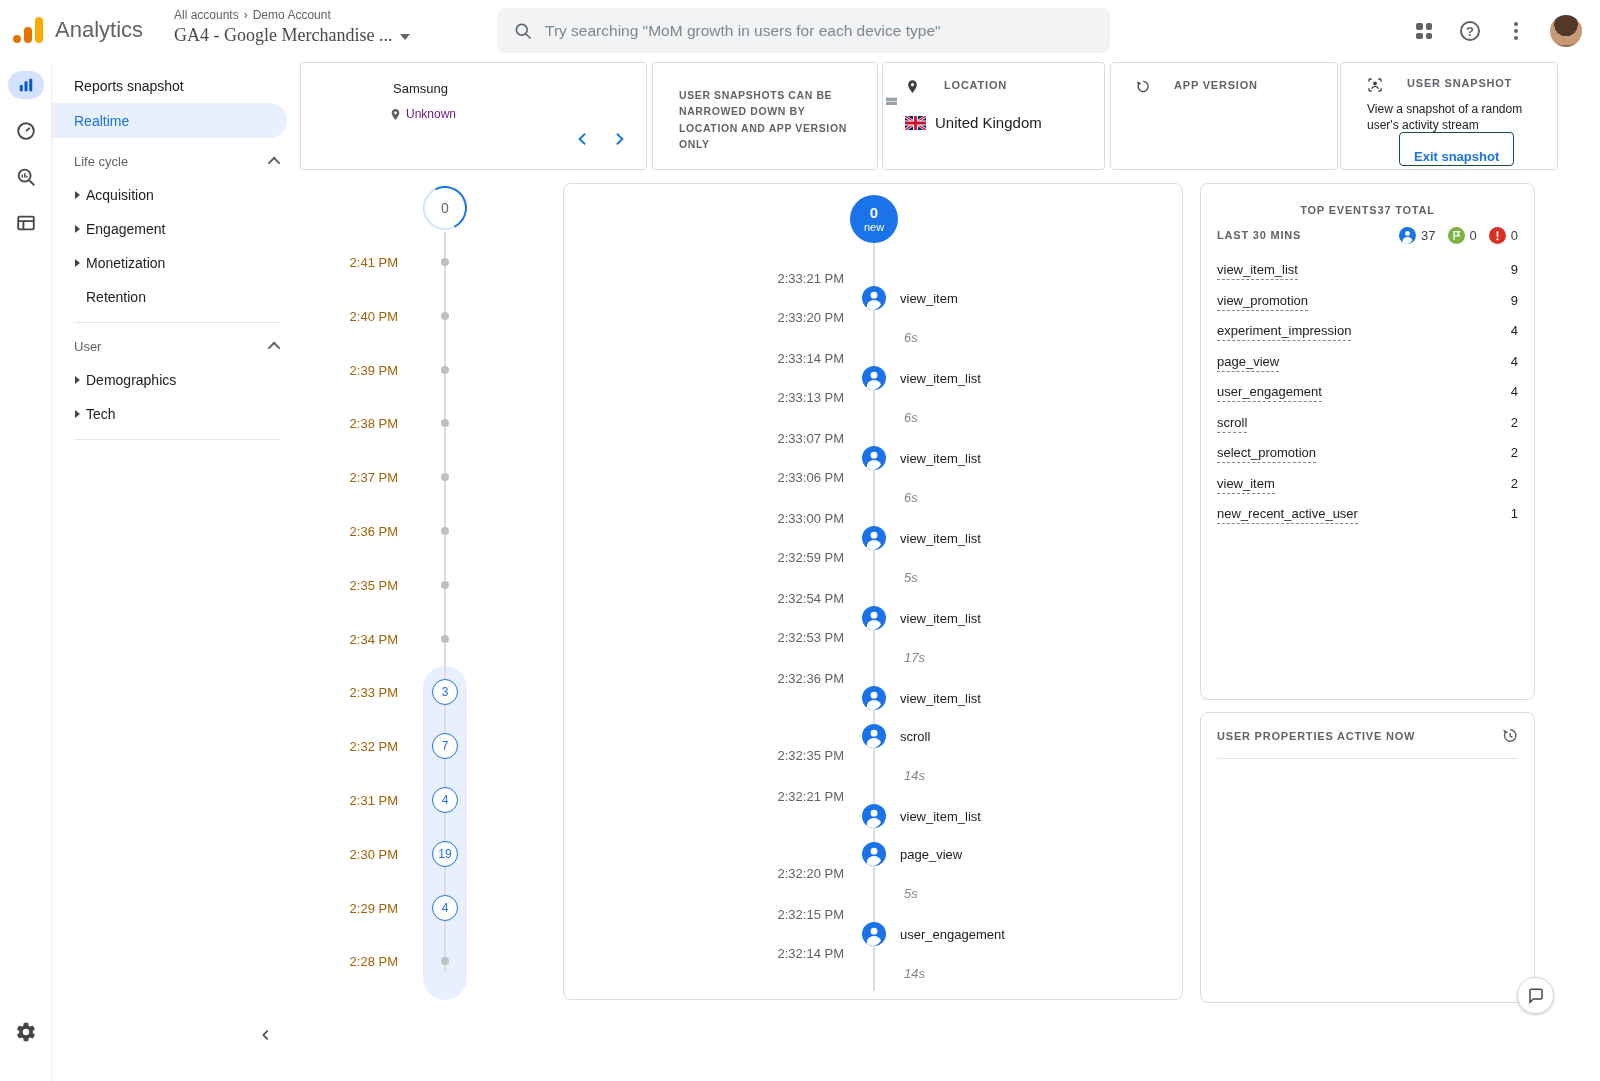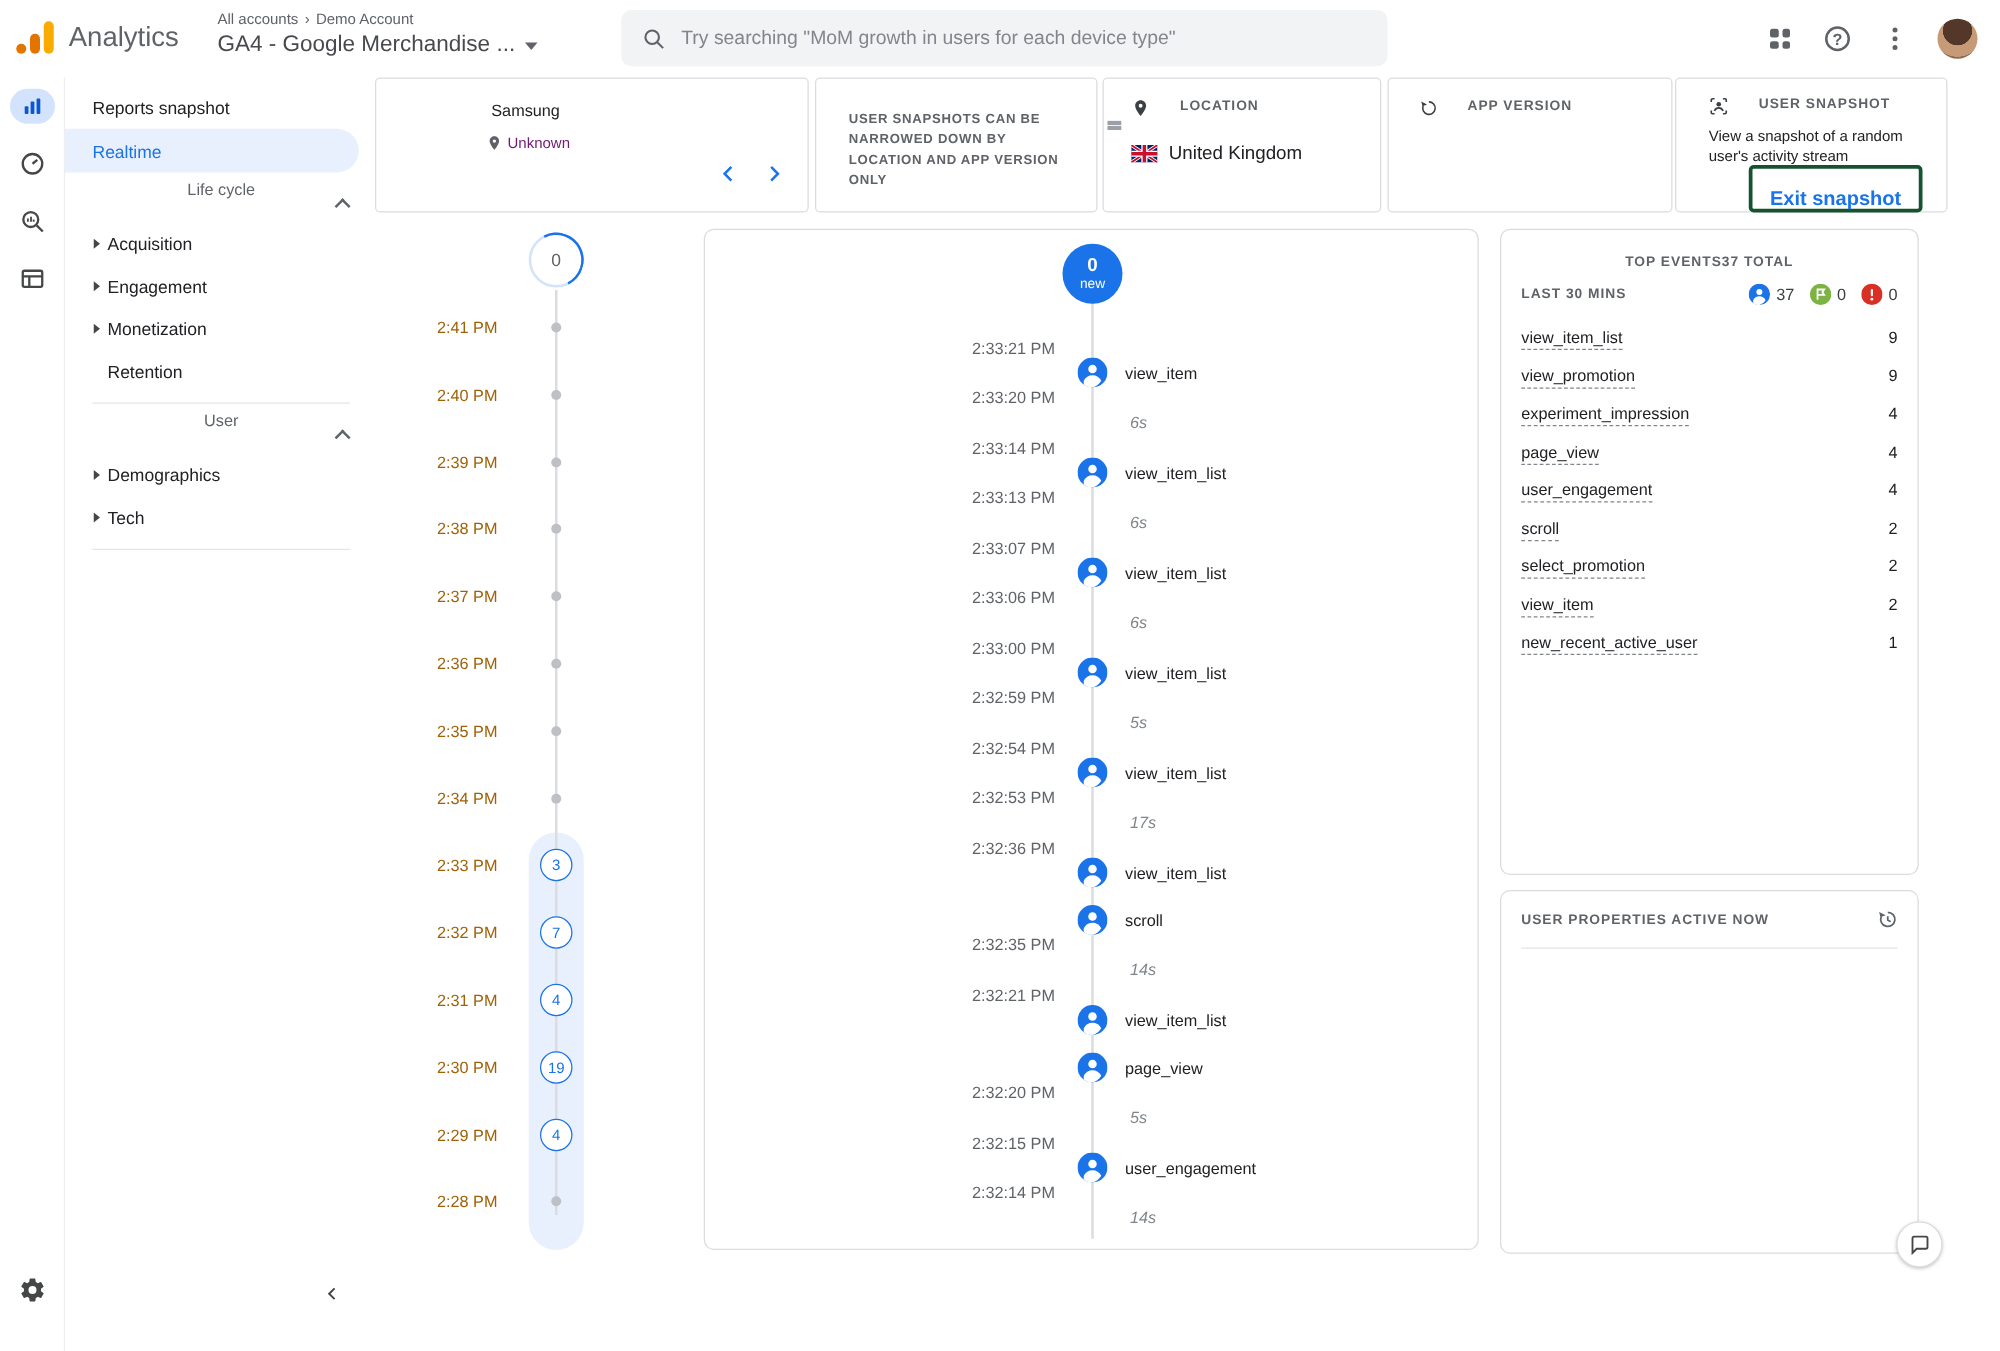--- a/index.html
+++ b/index.html
@@ -10,21 +10,21 @@
   .topbar { position:relative; height:62px; background:#fff; }
   .logo { position:absolute; left:14px; top:14px; display:flex; align-items:center; gap:9px; cursor:pointer; }
   .logo-mark { position:relative; width:32px; height:32px; }
   .logo-mark .lb1 { position:absolute; right:3px; top:3px; bottom:3px; width:8px; border-radius:4px; background:#f9ab00; }
   .logo-mark .lb2 { position:absolute; right:14px; bottom:3px; height:16px; width:8px; border-radius:4px; background:#e37400; }
   .logo-mark .lb3 { position:absolute; right:25px; bottom:3px; width:8px; height:8px; border-radius:50%; background:#e37400; }
   .logo-text { font-size:22px; color:#5f6368; }
   .account { position:absolute; left:174px; top:8px; cursor:pointer; }
   .breadcrumb { font-size:12px; color:#5f6368; display:flex; gap:5px; align-items:center; }
   .breadcrumb .sep { font-size:12px; color:#5f6368; }
-  .property { display:flex; align-items:center; gap:8px; margin-top:3px; }
+  .property { display:flex; align-items:center; gap:8px; margin-top:3px;font-family:Liberation Serif, serif; }
   .property-name { font-size:18px; color:#47494d; }
   .caret { width:0; height:0; border-left:5px solid transparent; border-right:5px solid transparent; border-top:6px solid #5f6368; margin-top:3px; }
   .search { position:absolute; left:497px; top:8px; width:613px; height:45px; background:#f1f3f4; border-radius:8px;
     display:flex; align-items:center; padding:0 16px; gap:12px; }
   .search input { flex:1; border:none; outline:none; background:transparent; font-size:15.5px; color:#202124; font-family:"Liberation Sans", sans-serif; }
   .search input::placeholder { color:#80868b; }
   .topbar-icons { position:absolute; right:18px; top:15px; display:flex; align-items:center; gap:22px; }
   .tb-icon { width:24px; height:24px; display:flex; align-items:center; justify-content:center; cursor:pointer; }
   .apps-grid { width:16px; height:16px; display:grid; grid-template-columns:1fr 1fr; grid-template-rows:1fr 1fr; gap:3px; }
   .apps-grid span { background:#5f6368; border-radius:2px; }
@@ -37,21 +37,21 @@
   
   .icon-rail { position:absolute; left:0; top:62px; bottom:0; width:52px; background:#fff; border-right:1px solid #eceef0; }
   .rail-item { width:52px; height:46px; display:flex; align-items:center; justify-content:center; cursor:pointer; }
   .rail-pill { width:36px; height:28px; border-radius:14px; display:flex; align-items:center; justify-content:center; }
   .rail-item.selected .rail-pill { background:#d3e3fd; }
   .rail-gear { position:absolute; bottom:38px; left:0; width:52px; display:flex; justify-content:center; cursor:pointer; }
 
   .left-nav { position:absolute; left:52px; top:62px; bottom:0; width:248px; background:#fff; padding-top:6px; }
   .nav-entry { height:35px; display:flex; align-items:center; padding-left:22px; font-size:14px; color:#202124; cursor:pointer; }
   .nav-entry.selected { background:#e8f0fe; color:#1a73e8; border-radius:0 18px 18px 0; margin-right:13px; font-weight:500; }
-  .nav-section-header { height:34px; display:flex; align-items:center; padding:0 20px 0 22px; font-size:13px; color:#5f6368; margin-top:6px; cursor:pointer;flex-direction:column; }
+  .nav-section-header { height:34px; display:flex; align-items:center; padding:0 20px 0 22px; font-size:13px; color:#5f6368; margin-top:6px; cursor:pointer; }
   .chev-up { margin-left:auto; width:9px; height:9px; border-left:2px solid #5f6368; border-top:2px solid #5f6368; transform:rotate(45deg) translateY(2px); }
   .nav-item { height:34px; display:flex; align-items:center; padding-left:16px; font-size:14px; color:#202124; cursor:pointer; }
   .nav-item .arrow { width:18px; display:flex; justify-content:center; }
   .nav-item .arrow i { width:0; height:0; border-left:5px solid #444746; border-top:4px solid transparent; border-bottom:4px solid transparent; }
   .nav-divider { border-bottom:1px solid #e3e5e8; margin:8px 20px 4px 22px; }
   .nav-collapse { position:absolute; left:200px; bottom:32px; width:28px; height:28px; display:flex; align-items:center; justify-content:center; cursor:pointer; }
 
   
   .content { position:absolute; left:300px; top:62px; right:0; bottom:0; background:#fff; }
   .card { position:absolute; background:#fff; border:1px solid #dadce0; }
@@ -68,22 +68,22 @@
   .notice-text { font-size:10.5px; line-height:1.55; letter-spacing:.6px; color:#5f6368; font-weight:700; }
 
   .location-card { left:582px; width:223px; padding:16px 0 0 22px; }
   .drag-handle { position:absolute; left:3px; top:32px; color:#9aa0a6; font-size:11px; line-height:4px; }
   .location-value { display:flex; align-items:center; gap:9px; margin-top:20px; font-size:15px; color:#202124; }
 
   .appver-card { left:810px; width:228px; padding:16px 0 0 24px; }
 
   .snapshot-card { left:1040px; width:218px; padding:14px 0 0 26px; }
   .snapshot-desc { font-size:12px; line-height:1.35; color:#202124; margin-top:8px; width:178px; }
-  .exit-btn { position:absolute; left:58px; top:69px; height:28px; padding:16px 14px; background:#fff; border:3px solid #14532d;
-    border-radius:4px; color:#1a73e8; font-size:16px; font-weight:700; font-family:"Liberation Sans", sans-serif; cursor:pointer; }
+  .exit-btn { position:absolute; left:58px; top:69px; height:28px; padding:16px 14px; background:#fff; border:1px solid #14532d;
+    border-radius:4px; color:#1a73e8; font-size:13px; font-weight:700; font-family:"Liberation Sans", sans-serif; cursor:pointer; }
 
   
   .timeline { position:absolute; left:0; top:108px; width:263px; bottom:0; }
   .tl-highlight { position:absolute; left:123px; top:496px; width:44px; height:334px; background:#e8f0fe; border-radius:22px; }
   .tl-line { position:absolute; left:144px; top:62px; height:740px; width:2px; background:#dadce0; }
   .tl-zero { position:absolute; left:123px; top:16px; width:44px; height:44px; border-radius:50%; background:#fff;
     border:2px solid #d2e3fc; color:#5f6368; font-size:14px; display:flex; align-items:center; justify-content:center; }
   .tl-zero::before { content:''; position:absolute; inset:-2px; border-radius:50%; border:2px solid transparent;
     border-top-color:#1a73e8; border-right-color:#1a73e8; transform:rotate(18deg); }
   .tick { position:absolute; left:0; width:100%; height:0; }

